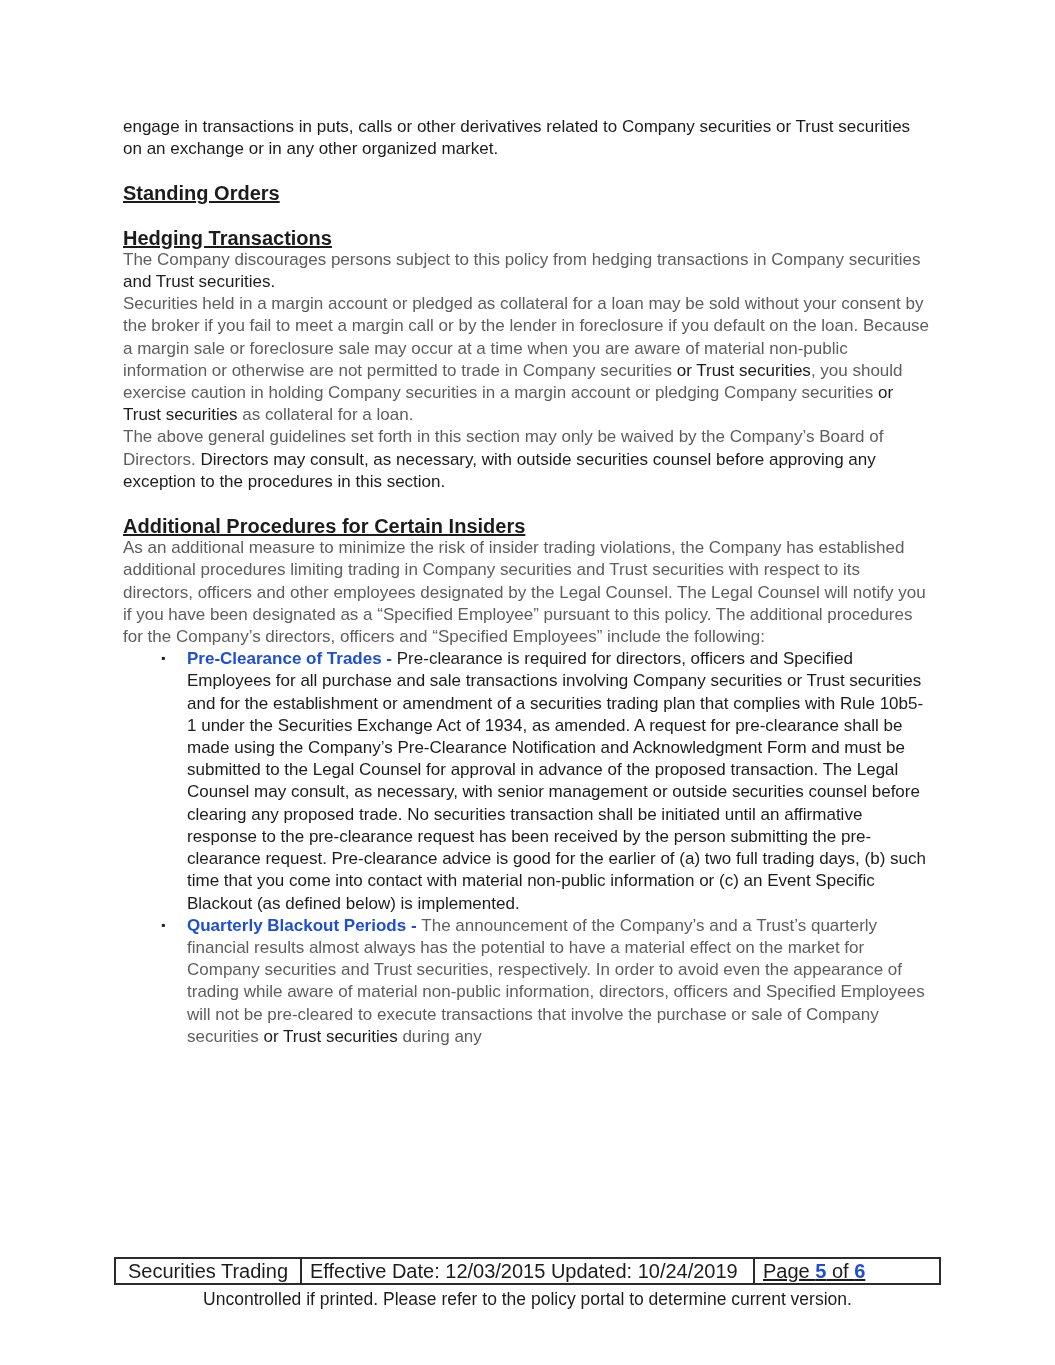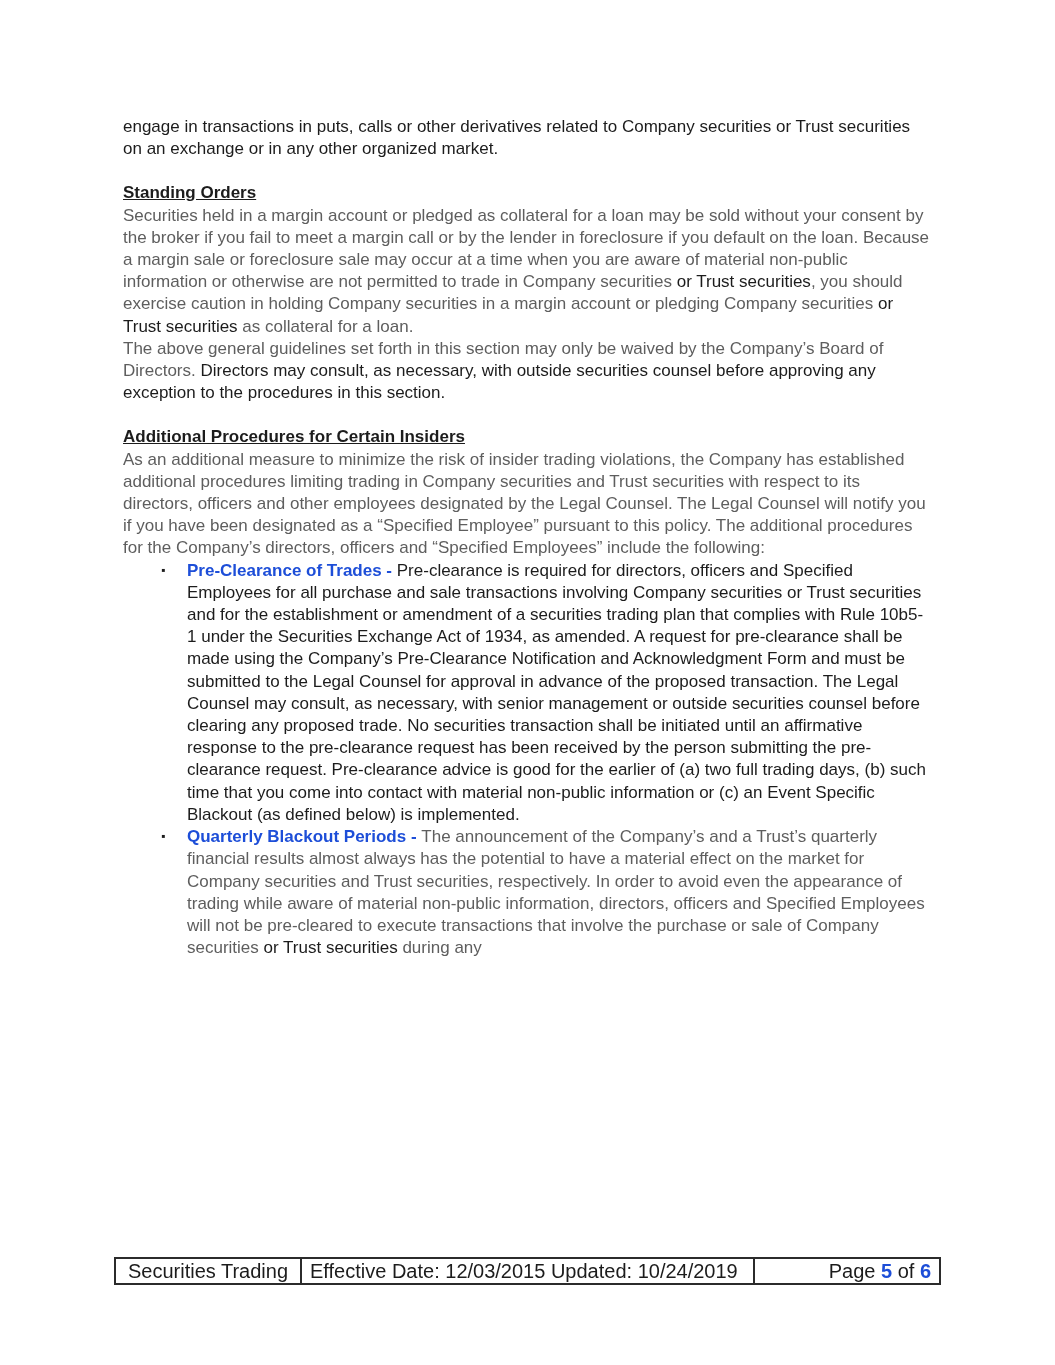--- a/index.html
+++ b/index.html
@@ -16,21 +16,21 @@
   }
   .content {
     position: absolute;
     left: 123px;
     top: 116px;
     width: 809px;
   }
   .content p { margin: 0; }
   h2.sec-heading {
     margin: 22px 0 0 0;
-    font-size: 17px;
+    font-size: 20px;
     font-weight: bold;
     line-height: 22.2px;
     color: #1c1c1c;
     text-decoration: underline;
   }
   ul.bullets { margin: 0; padding: 0; list-style: none; }
   ul.bullets li { position: relative; padding-left: 64px; }
   ul.bullets li .bullet-marker {
     position: absolute;
     left: 38px;
@@ -56,41 +56,45 @@
     border: 2px solid #2b2b2b;
     padding: 1px 8px;
     font-size: 20px;
     line-height: 22px;
     color: #1c1c1c;
     white-space: nowrap;
     overflow: hidden;
   }
   td.cell-policy { width: 168px; text-align: center; }
   td.cell-dates  { text-align: left; }
-  td.cell-page   { width: 168px; text-align: right; }
+  td.cell-page   { width: 168px; text-align: left; text-decoration: underline; }
   .disclaimer {
     margin: 3px 0 0 0;
     text-align: center;
     font-size: 17.5px;
     color: #1c1c1c;
   }
 </style>
 </head>
 <body>
 
 <div class="page">
 
   <div class="content">
 
     <p><span class="run-dark">engage in transactions in puts, calls or other derivatives related to Company securities or Trust securities on an exchange or in any other organized market.</span></p>
 
     <section>
       <h2 class="sec-heading">Standing Orders</h2>
     </section>
 
+    <section>
+      <h2 class="sec-heading">Hedging Transactions</h2>
+      <p><span class="run-grey">The Company discourages persons subject to this policy from hedging transactions in Company securities </span><span class="run-dark">and Trust securities.</span></p>
+    </section>
 
     <section>
       <p><span class="run-grey">Securities held in a margin account or pledged as collateral for a loan may be sold without your consent by the broker if you fail to meet a margin call or by the lender in foreclosure if you default on the loan. Because a margin sale or foreclosure sale may occur at a time when you are aware of material non-public information or otherwise are not permitted to trade in Company securities </span><span class="run-dark">or Trust securities</span><span class="run-grey">, you should exercise caution in holding Company securities in a margin account or pledging Company securities </span><span class="run-dark">or Trust securities</span><span class="run-grey"> as collateral for a loan.</span></p>
     </section>
 
     <section>
       <p><span class="run-grey">The above general guidelines set forth in this section may only be waived by the Company’s Board of Directors. </span><span class="run-dark">Directors may consult, as necessary, with outside securities counsel before approving any exception to the procedures in this section.</span></p>
     </section>
 
     <section>
@@ -113,15 +117,16 @@
   <div class="footer">
     <table class="footer-table">
       <tbody>
           <tr>
         <td class="cell-policy">Securities Trading</td>
         <td class="cell-dates">Effective Date: 12/03/2015 Updated: 10/24/2019</td>
         <td class="cell-page"><span class="run-dark">Page </span><span class="run-bold">5</span><span class="run-dark"> of </span><span class="run-bold">6</span></td>
       </tr>
     </tbody>
       </table>
+    <p class="disclaimer">Uncontrolled if printed. Please refer to the policy portal to determine current version.</p>
   </div>
 
 </div>
 
 </body></html>

